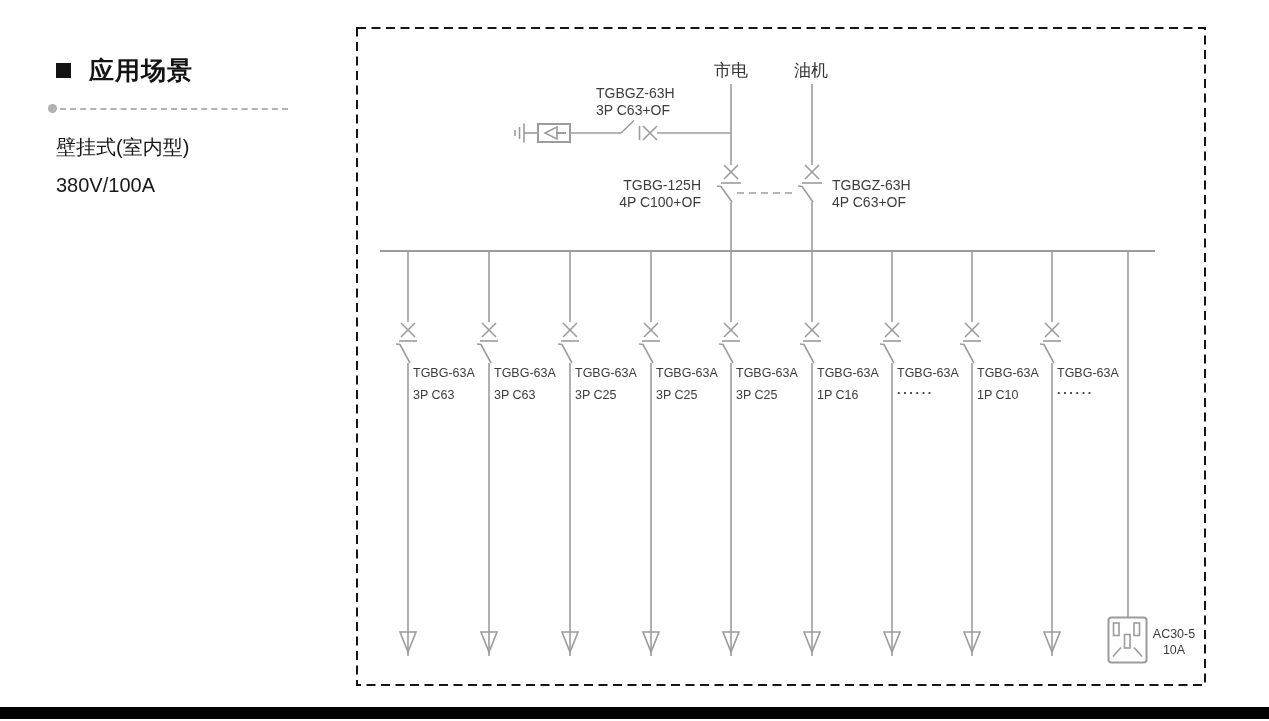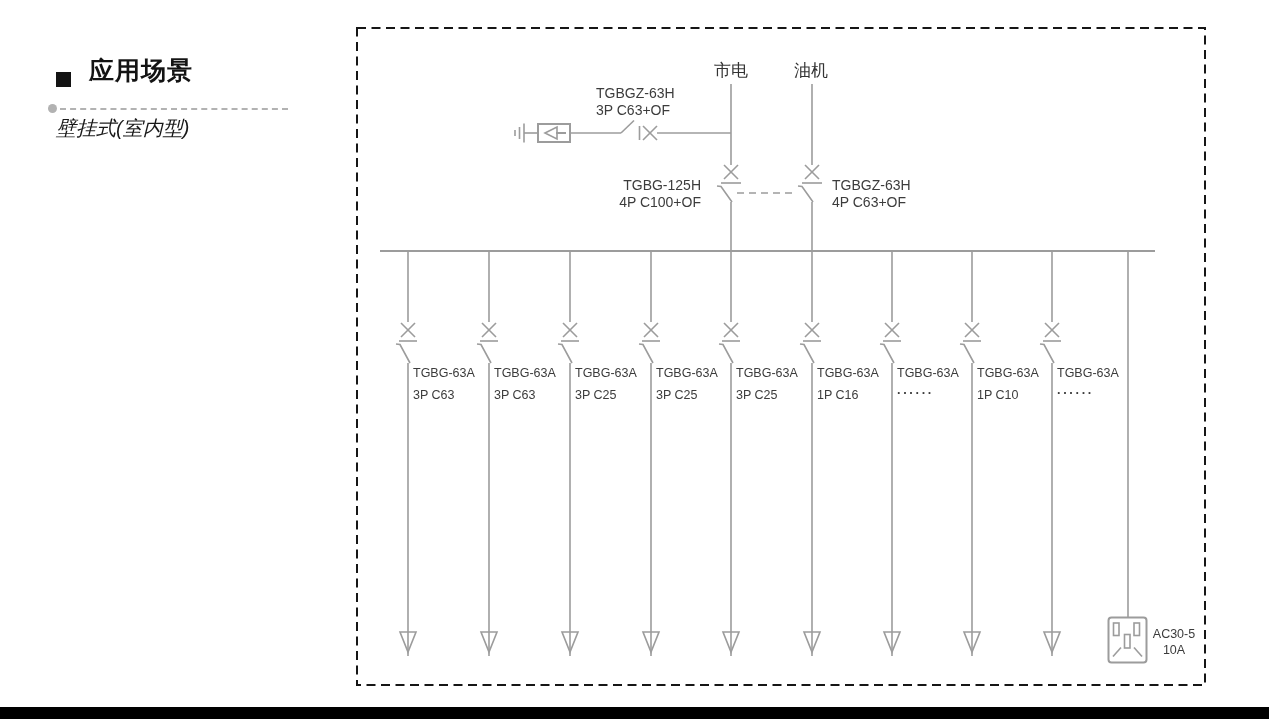--- a/index.html
+++ b/index.html
@@ -4,28 +4,28 @@
 <style>
   html,body { margin:0; padding:0; background:#ffffff; }
   .canvas {
     position:relative; width:1269px; height:721px; background:#ffffff;
     overflow:hidden;
     font-family:"Liberation Sans","DejaVu Sans",sans-serif;
   }
 
   
   .sidebar { position:absolute; left:56px; top:54px; width:232px; }
-  .side-title { display:flex; align-items:flex-end; gap:18px;
+  .side-title { display:flex; align-items:center; gap:18px;
     font-size:25px; font-weight:700; color:#131313; letter-spacing:1px; }
   .bullet { width:15px; height:15px; background:#131313; flex:0 0 auto; }
   .divider { position:relative; margin-top:17px; height:9px; display:flex; align-items:center; }
   .divider-dot { width:9px; height:9px; border-radius:50%; background:#b2b2b2;
     margin-left:-8px; flex:0 0 auto; }
   .divider-line { flex:1; border-top:2px dashed #b2b2b2; margin-left:3px; }
-  .features { margin-top:2px;font-style:italic; }
+  .features { margin-top:21px; }
   .feature { font-size:20px; line-height:26px; color:#181818; margin-bottom:12px; }
 
   
   svg.diagram { position:absolute; left:0; top:0; }
   .lines line, .lines path, .lines rect, .lines use { stroke:#9c9c9c; stroke-width:1.6; fill:none; }
   .lines .bus { stroke-width:2.2; }
   .lines .thick { stroke-width:2; }
   .border-rect { fill:none; stroke:#161616; stroke-width:2; }
   text { fill:#3c3c3c; }
   .t-sm { font-size:12.5px; }
@@ -46,20 +46,21 @@
     <div class="side-title">
       <span class="bullet"></span>
       <span>应用场景</span>
     </div>
     <div class="divider">
       <span class="divider-dot"></span>
       <span class="divider-line"></span>
     </div>
     <div class="features">
       <div class="feature">壁挂式(室内型)</div>
+      <div class="feature">380V/100A</div>
     </div>
   </aside>
 
   <svg class="diagram" width="1269" height="721" viewBox="0 0 1269 721">
 
     <defs>
 
       <g id="feeder-sym">
         <line x1="0" y1="0" x2="0" y2="71"></line>
         <line x1="-7" y1="72" x2="7" y2="86"></line>

